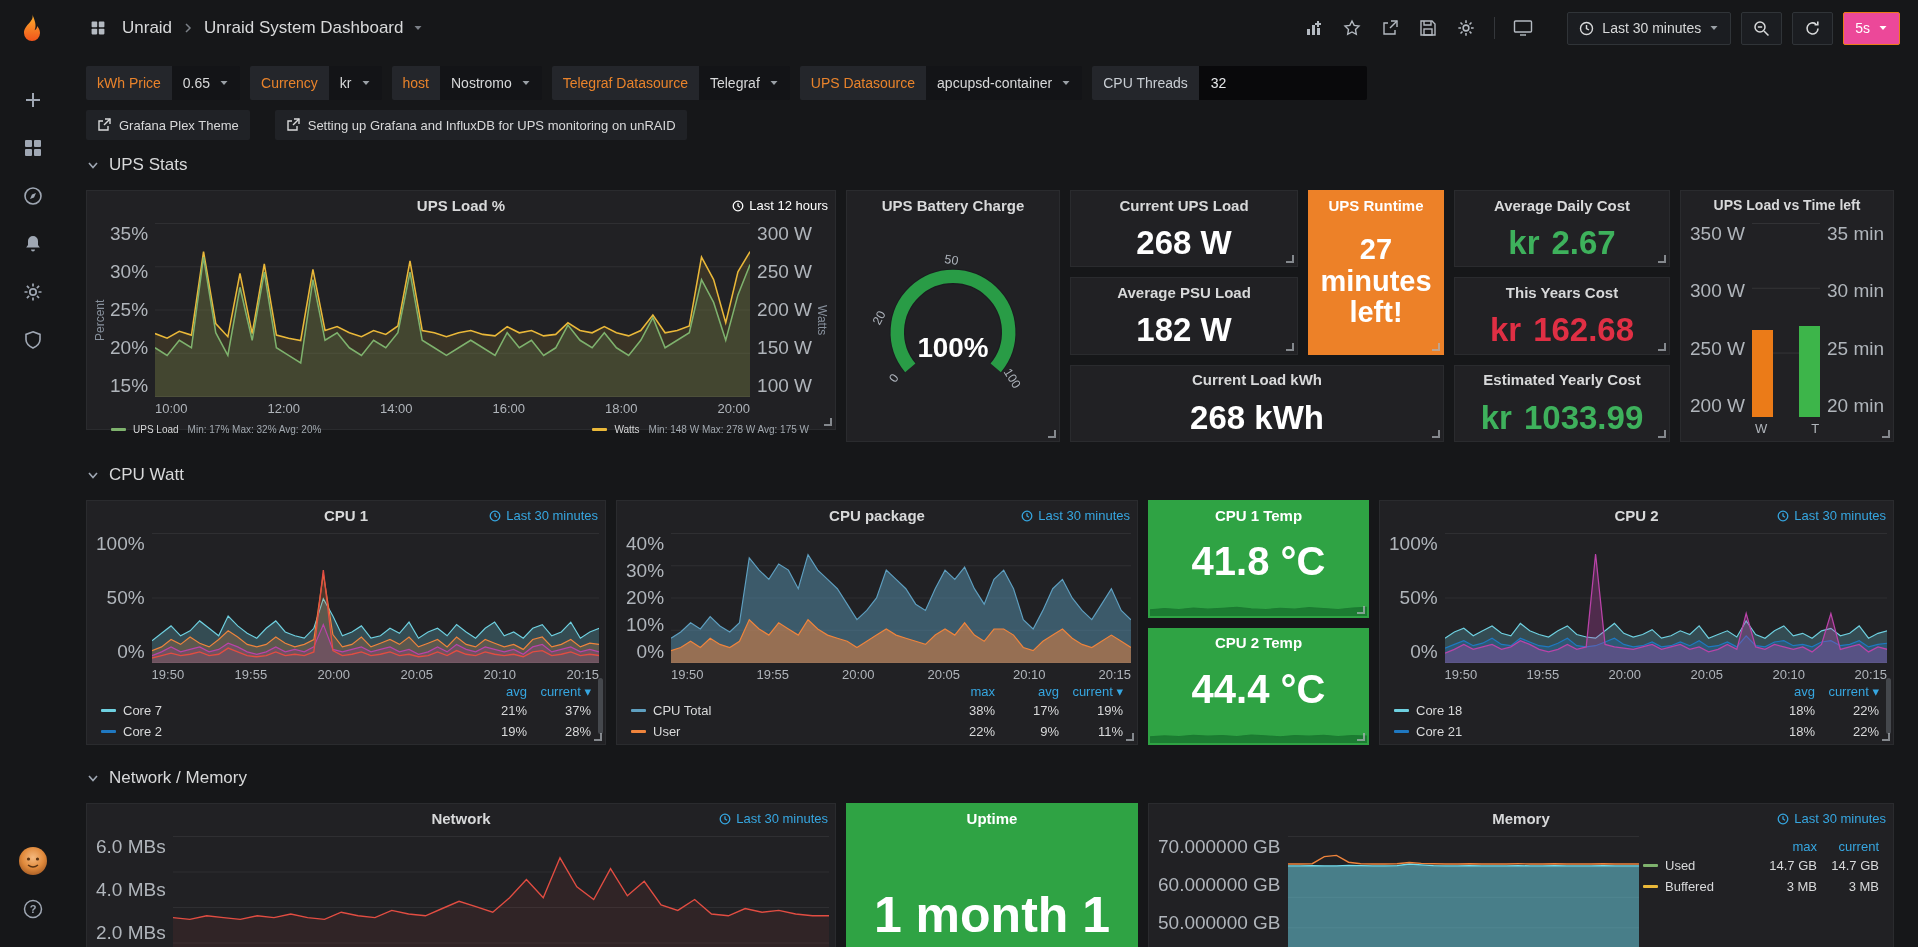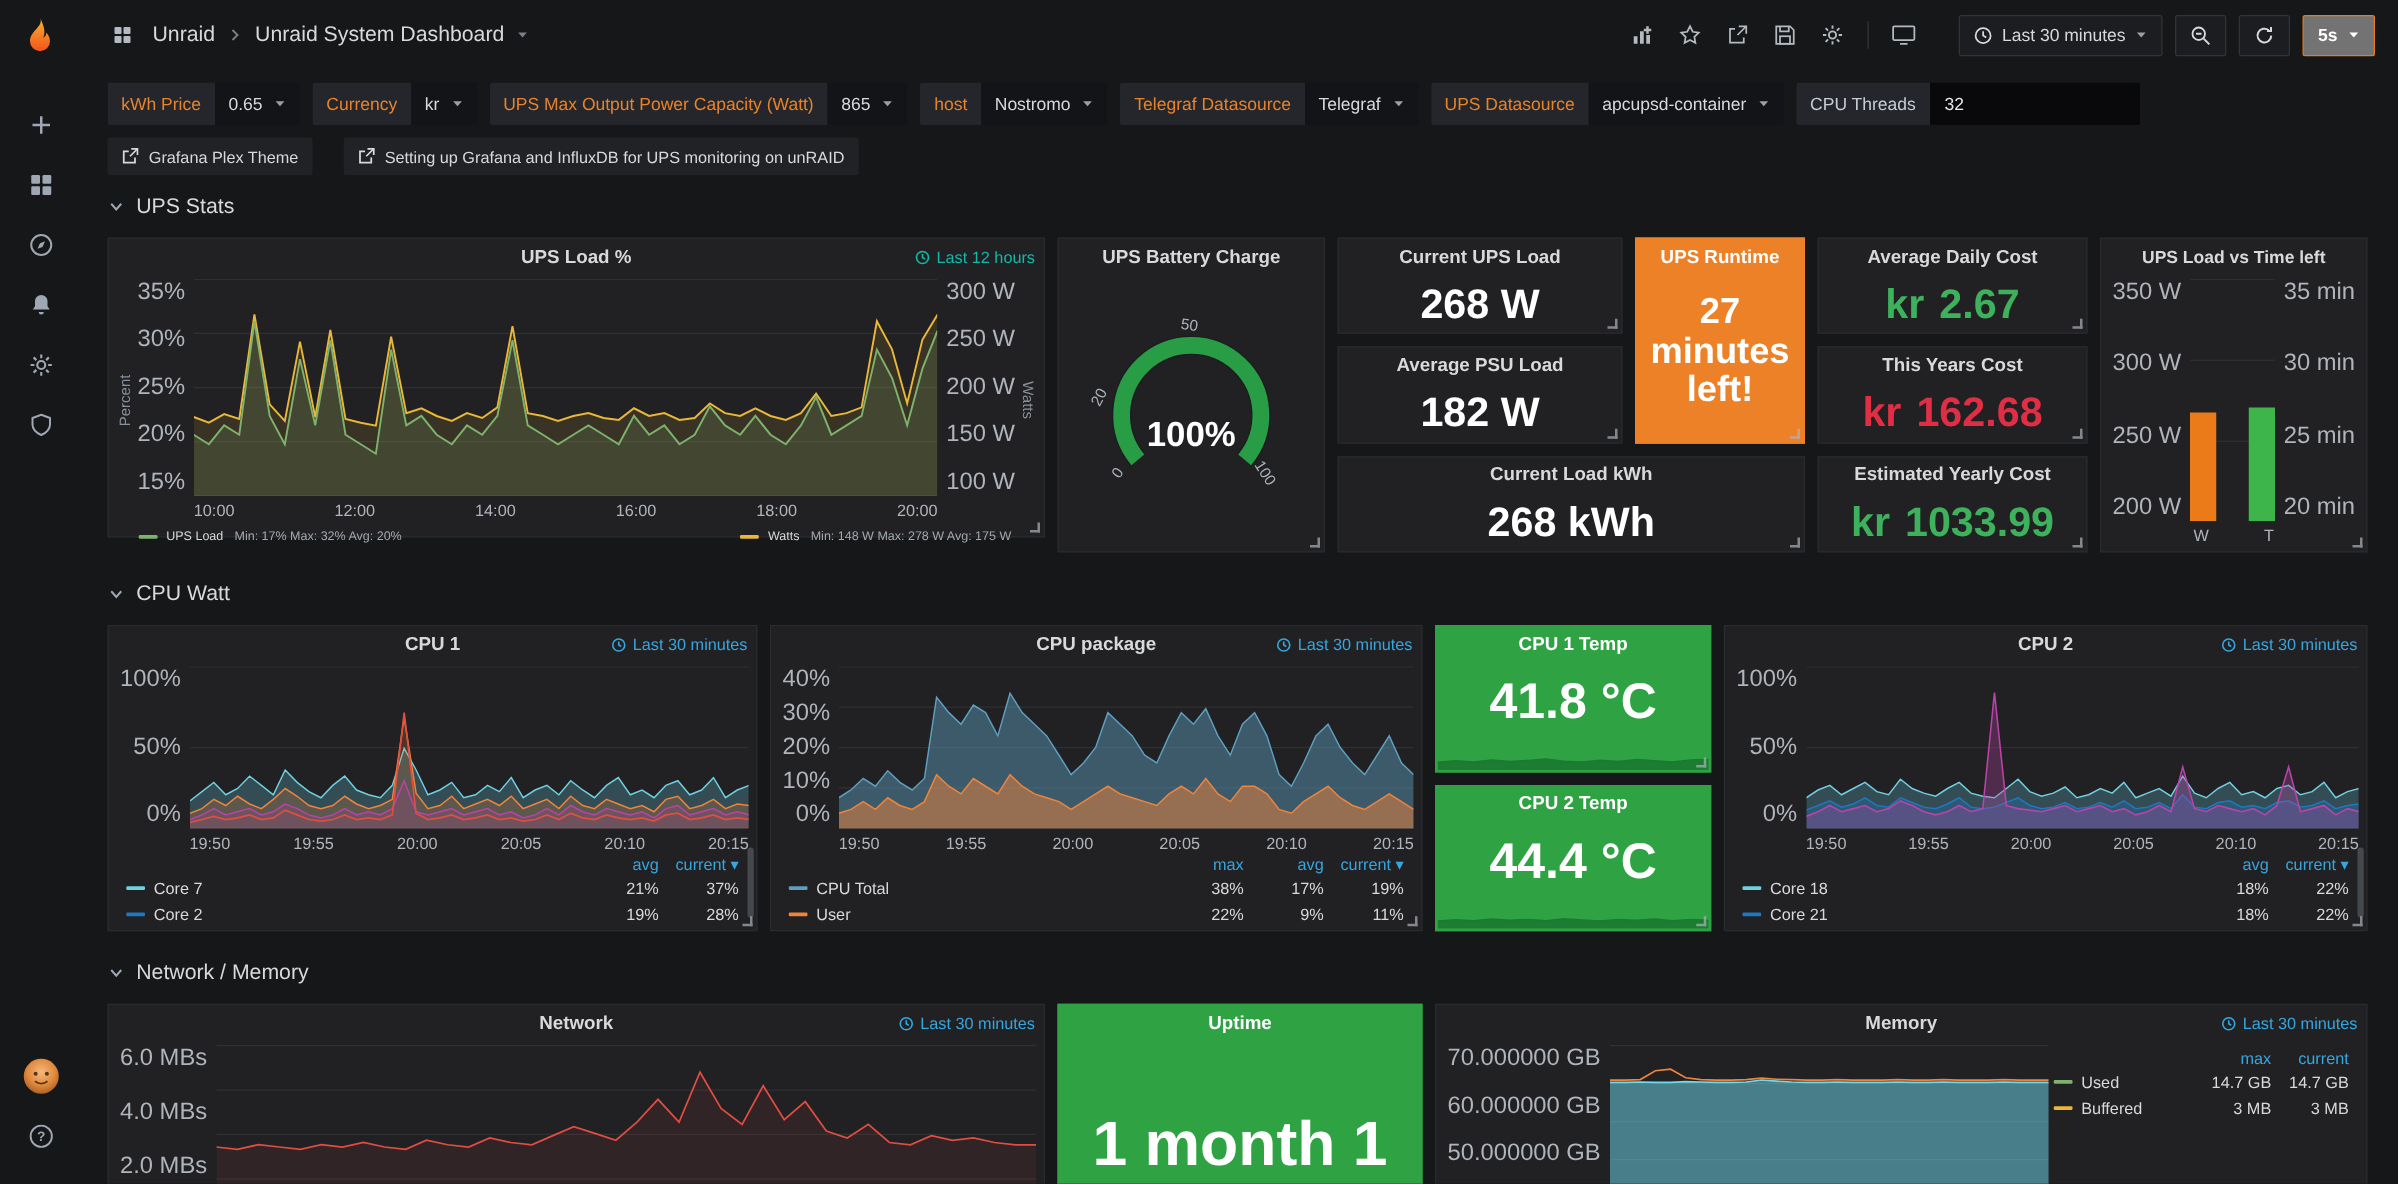--- a/index.html
+++ b/index.html
@@ -13,40 +13,40 @@
 .side-spacer{flex:1}
 .main{flex:1;min-width:0;display:flex;flex-direction:column}
 .navbar{height:56px;flex:none;display:flex;align-items:center;justify-content:space-between;padding:0 18px}
 .crumbs{display:flex;align-items:center;gap:10px;color:#d8d9da;font-size:17px}
 .crumb{cursor:pointer}
 .crumb-sep{color:#7b8087;display:flex}
 .nav-actions{display:flex;align-items:center;gap:10px}
 .icon-btn{width:28px;height:28px;display:flex;align-items:center;justify-content:center;color:#b4bac1;cursor:pointer}
 .nav-divider{width:1px;height:22px;background:#34373b;margin:0 4px}
 .nav-btn{height:33px;display:flex;align-items:center;gap:8px;padding:0 11px;background:#1b1d21;border:1px solid #303438;border-radius:2px;color:#d8d9da;font-size:14px;cursor:pointer;white-space:nowrap}
-.nav-btn.orange{background:#737373;border-color:#EB7B18;color:#fff;font-weight:700}
+.nav-btn.orange{background:#ec4899;border-color:#EB7B18;color:#fff;font-weight:400}
 .submenu{flex:none;padding:10px 18px 0 20px}
 .var-row{display:flex;gap:10px;align-items:center;flex-wrap:nowrap}
 .var{display:flex;height:34px;font-size:14px;border-radius:2px;overflow:hidden}
 .var-label{display:flex;align-items:center;padding:0 11px;background:#24262b;color:#E9832B;white-space:nowrap}
 .var-label.gray{color:#c9ced4}
 .var-value{display:flex;align-items:center;gap:9px;padding:0 11px;background:#131417;color:#d8d9da;cursor:pointer;white-space:nowrap}
 .var-input{width:168px;background:#09090b;border:none;outline:none;color:#e6e8ea;font-size:14px;padding:0 12px;font-family:inherit}
 .links-row{display:flex;gap:25px;margin-top:10px}
 .link-chip{display:flex;align-items:center;gap:8px;height:30px;padding:0 11px;background:#202226;border-radius:2px;font-size:13px;color:#d8d9da;cursor:pointer}
 .dash{flex:1;min-height:0;padding:2px 12px 0 20px}
 .row-head{display:flex;align-items:center;gap:9px;height:30px;margin:8px 0 10px;cursor:pointer;color:#d8d9da}
 .row-title{font-size:17px;font-weight:500}
 .row-chevron{color:#9fa7b3;display:flex}
 .prow{display:flex;gap:10px;margin-bottom:18px}
 .panel{position:relative;background:#212124;border:1px solid #2a2b2e;flex:none}
 .panel::after{content:"";position:absolute;right:3px;bottom:3px;width:6px;height:6px;border-right:2px solid #aeb4ba;border-bottom:2px solid #aeb4ba;opacity:.7}
 .panel-header{height:28px;display:flex;align-items:center;justify-content:center;font-size:15px;font-weight:700;color:#d8d9da;cursor:pointer}
 .time-info{position:absolute;top:7px;right:7px;display:flex;align-items:center;gap:5px;font-size:13px;font-weight:400;z-index:2}
-.time-info.orange{color:#14b8a6}
+.time-info.orange{color:#ffffff}
 .time-info.blue{color:#36A6E0}
 .graph-body{display:flex;padding:4px 6px 0 6px}
 .axis-name{writing-mode:vertical-rl;transform:rotate(180deg);display:flex;align-items:center;justify-content:center;font-size:12px;color:#87909c;flex:none}
 .axis-name.right{transform:none}
 .yaxis{display:flex;flex-direction:column;justify-content:space-between;align-items:flex-end;font-size:19px;color:#b0b5bb;padding:0 7px 0 3px;flex:none}
 .yaxis.right{align-items:flex-start;padding:0 3px 0 7px}
 .yaxis.tight{justify-content:flex-start}
 .yaxis.gap21{gap:21px}
 .yaxis.gap16{gap:16px}
 .plot-col{flex:1;min-width:0;display:flex;flex-direction:column}
@@ -282,29 +282,20 @@
         <div class="var">
           <span class="var-label">Currency</span>
           <span class="var-value">
               <span>kr</span>
               <svg width="10" height="10" viewBox="0 0 10 10" fill="#9aa0a6">
                 <path d="M1.5 3l3.5 4 3.5-4z"></path>
               </svg>
             </span>
         </div>
         <div class="var">
-          <span class="var-label">UPS Max Output Power Capacity (Watt)</span>
-          <span class="var-value">
-              <span>865</span>
-              <svg width="10" height="10" viewBox="0 0 10 10" fill="#9aa0a6">
-                <path d="M1.5 3l3.5 4 3.5-4z"></path>
-              </svg>
-            </span>
-        </div>
-        <div class="var">
           <span class="var-label">host</span>
           <span class="var-value">
               <span>Nostromo</span>
               <svg width="10" height="10" viewBox="0 0 10 10" fill="#9aa0a6">
                 <path d="M1.5 3l3.5 4 3.5-4z"></path>
               </svg>
             </span>
         </div>
         <div class="var">
           <span class="var-label">Telegraf Datasource</span>

